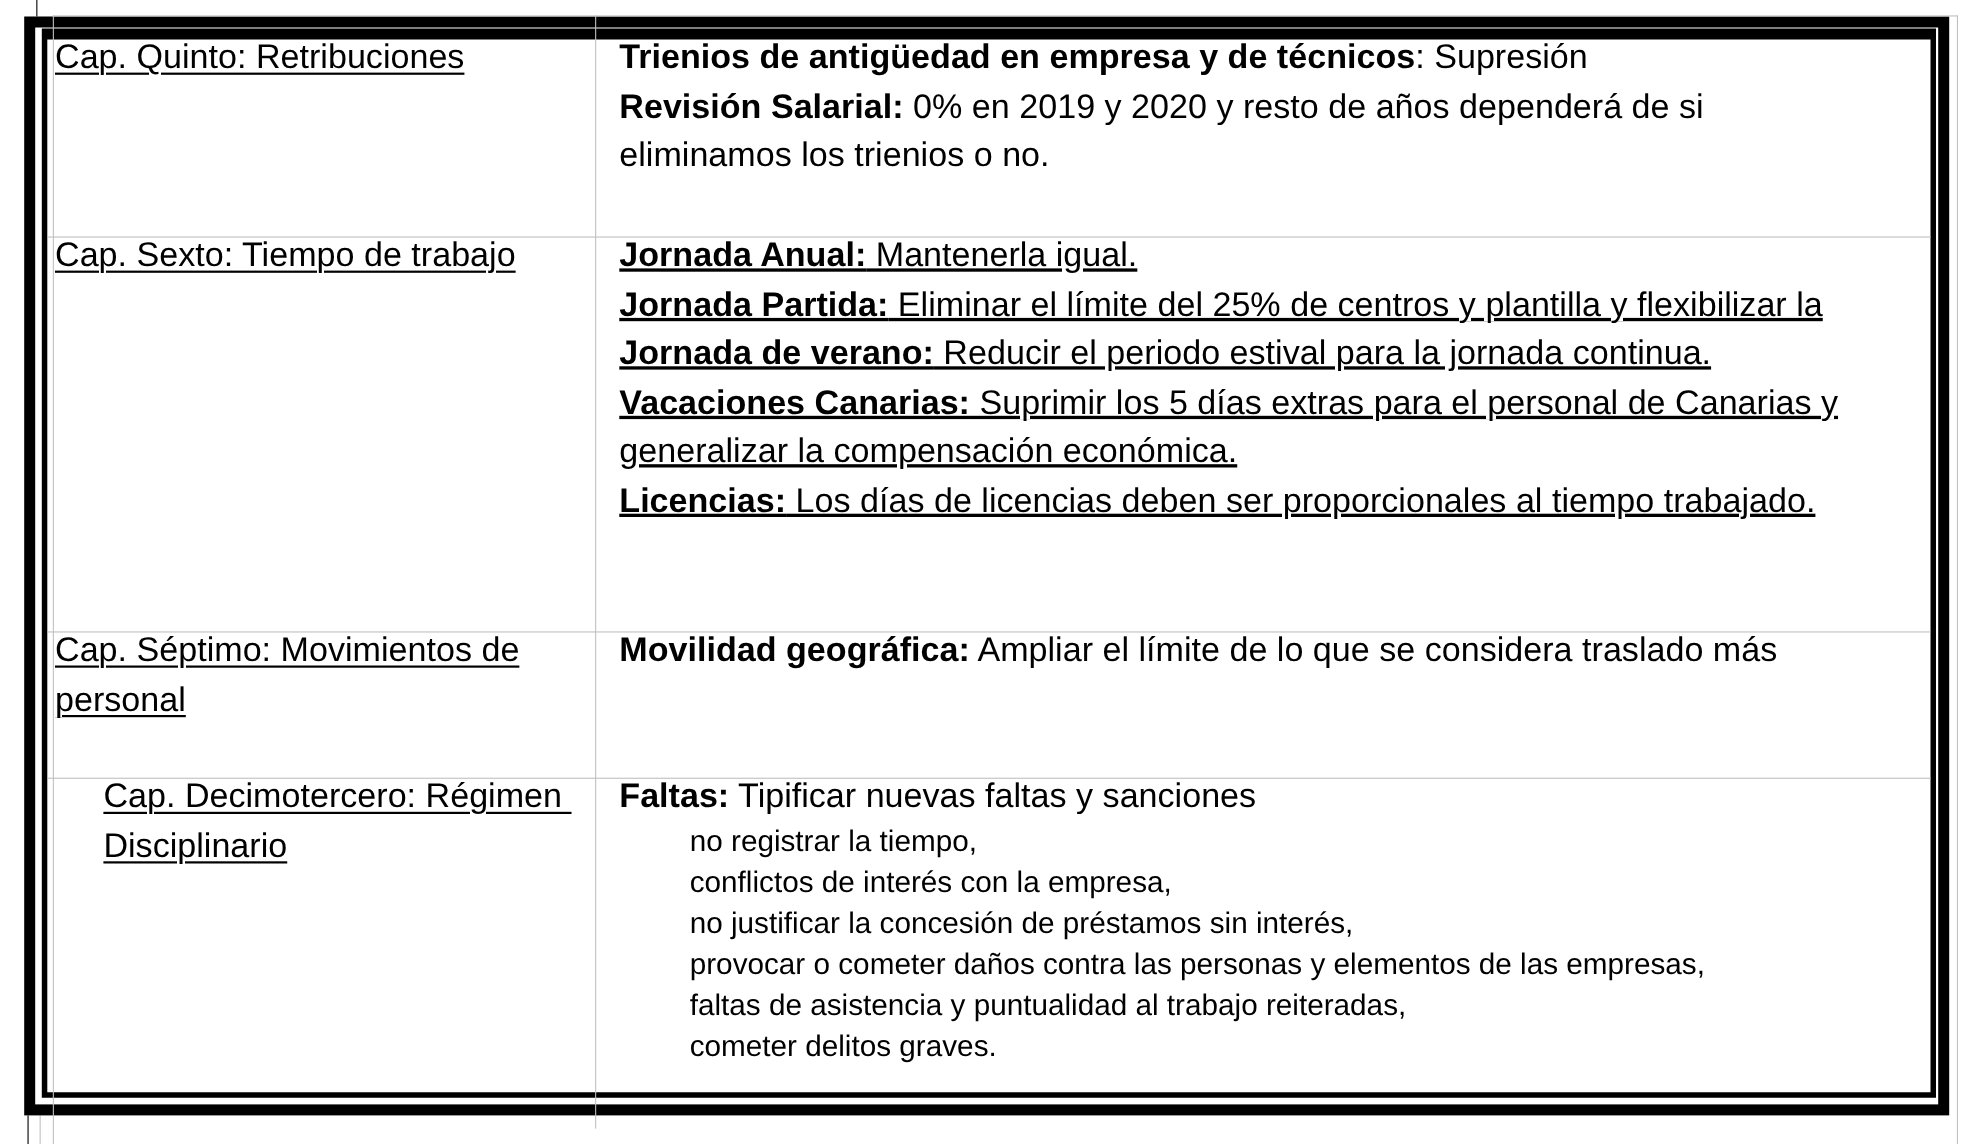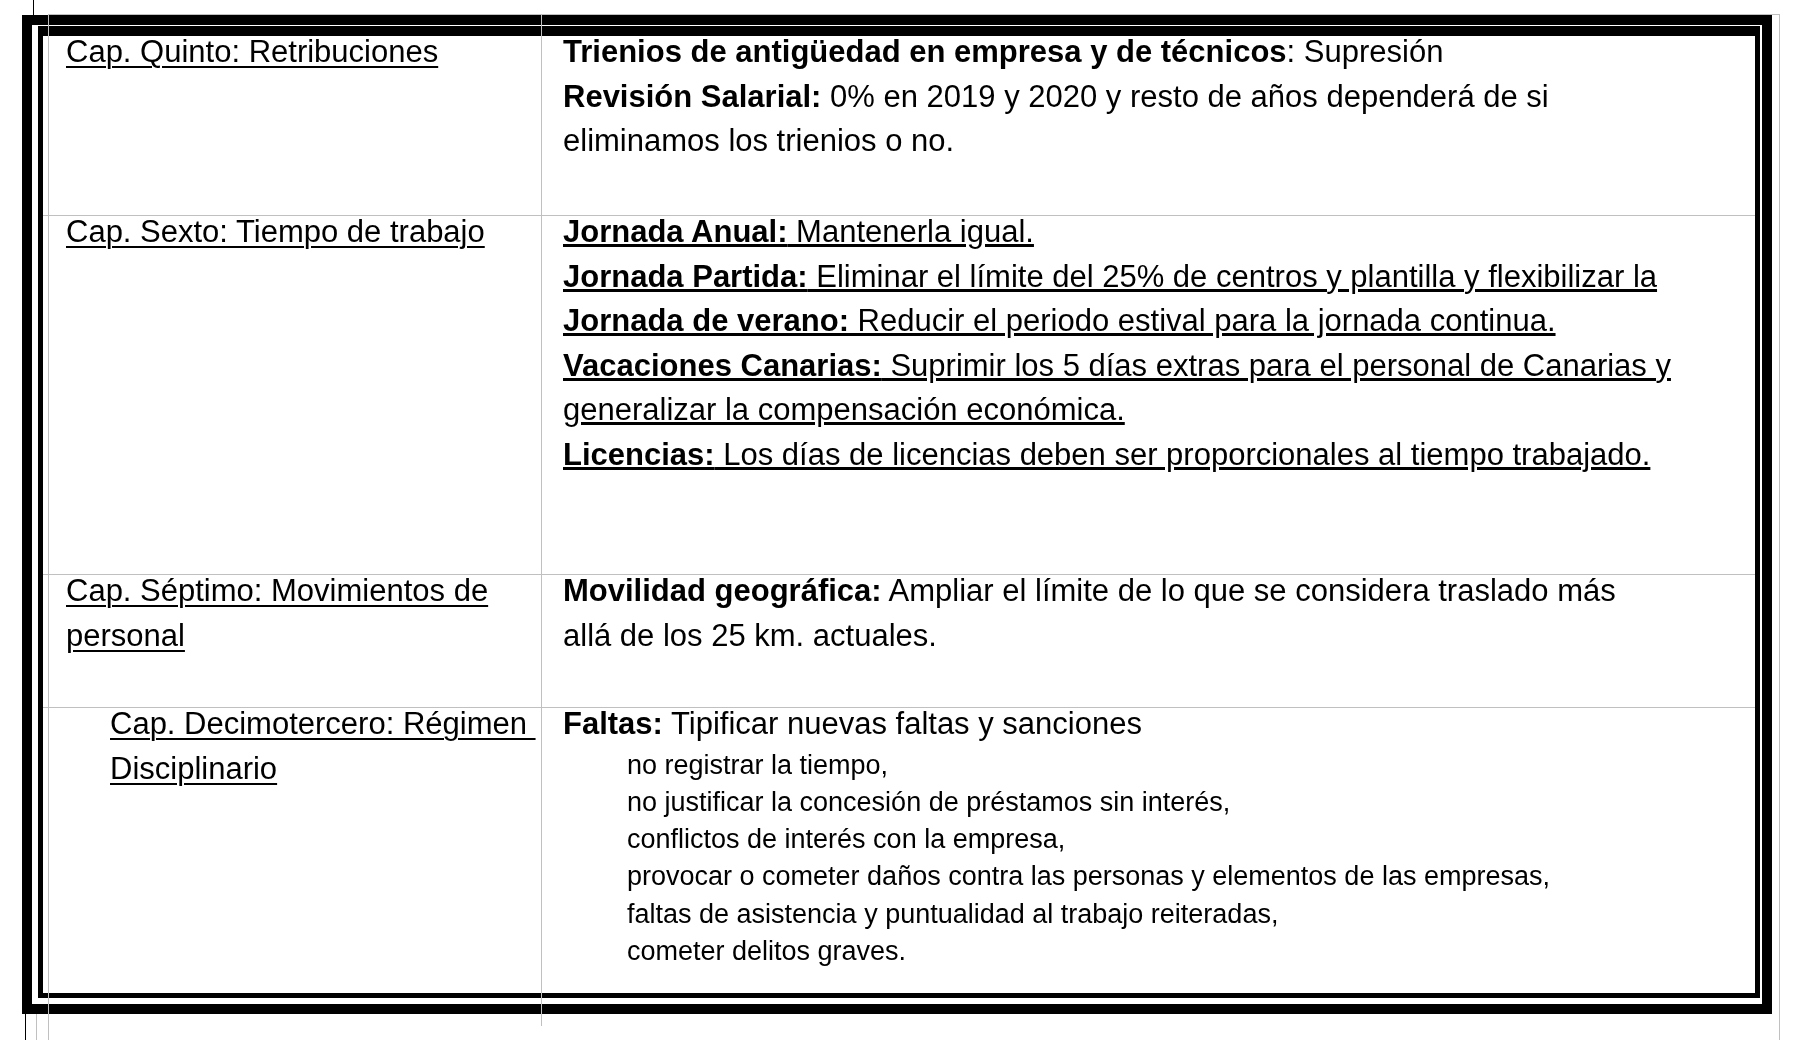--- a/index.html
+++ b/index.html
@@ -28,21 +28,21 @@
   .col-divider { position: absolute; left: 541px; top: 14px; width: 1px; height: 1012px; background: #c0c0c0; }
   .row-divider { position: absolute; left: 43px; width: 1712px; height: 1px; background: #c0c0c0; }
 
   .cell {
     position: absolute;
     box-sizing: border-box;
     font-size: 31px;
     line-height: 44.5px;
     white-space: nowrap;
   }
-  .cell-left { left: 50px; width: 488px; padding-left: 16px; }
+  .cell-left { left: 50px; width: 488px; }
   .cell-right { left: 563px; width: 1190px; }
 
   .chapter {
     text-decoration: underline;
     text-underline-offset: 4px;
     text-decoration-thickness: 2px;
     display: block;
   }
   .line { display: block; }
   .line b { font-weight: bold; }
@@ -91,30 +91,29 @@
   <span class="line">generalizar la compensación económica.</span>
   <span class="line"><b>Licencias:</b><span> Los días de licencias deben ser proporcionales al tiempo trabajado.</span></span>
 </div>
 
 <div class="cell cell-left" style="top:569px;">
   <span class="chapter">Cap. Séptimo: Movimientos de</span>
   <span class="chapter" style="display:inline-block;">personal</span>
 </div>
 <div class="cell cell-right" style="top:569px;">
   <span class="line"><b>Movilidad geográfica:</b><span> Ampliar el límite de lo que se considera traslado más</span></span>
-  <span class="line">allá de los 25 km. actuales.</span>
 </div>
 
 <div class="cell cell-left" style="top:702px;margin-left:44px;">
   <span class="chapter" style="white-space:pre;">Cap. Decimotercero: Régimen </span>
   <span class="chapter" style="display:inline-block;">Disciplinario</span>
 </div>
 <div class="cell cell-right" style="top:702px;">
   <span class="line"><b>Faltas:</b><span> Tipificar nuevas faltas y sanciones</span></span>
   <ul class="sub-list">
     <li>no registrar la tiempo,</li>
+    <li>conflictos de interés con la empresa,</li>
     <li>no justificar la concesión de préstamos sin interés,</li>
-    <li>conflictos de interés con la empresa,</li>
     <li>provocar o cometer daños contra las personas y elementos de las empresas,</li>
     <li>faltas de asistencia y puntualidad al trabajo reiteradas,</li>
     <li>cometer delitos graves.</li>
   </ul>
 </div>
 
 </body></html>

